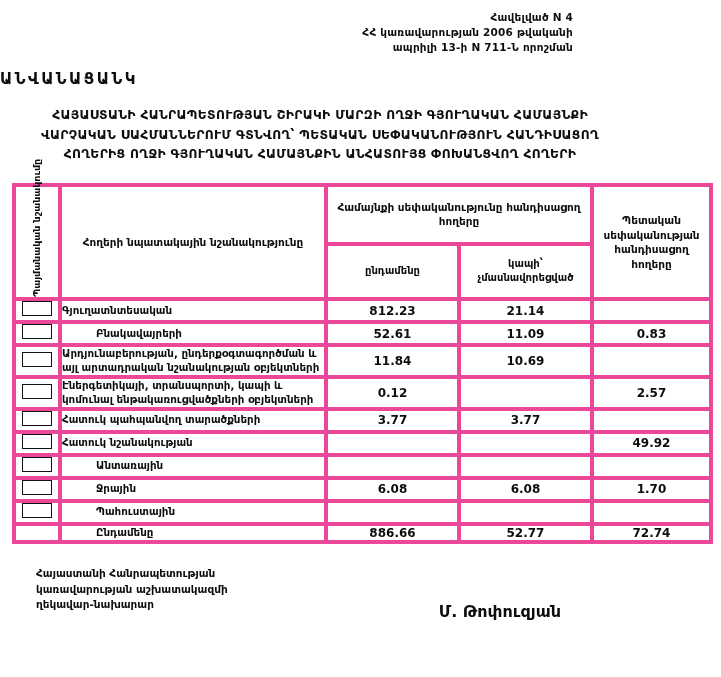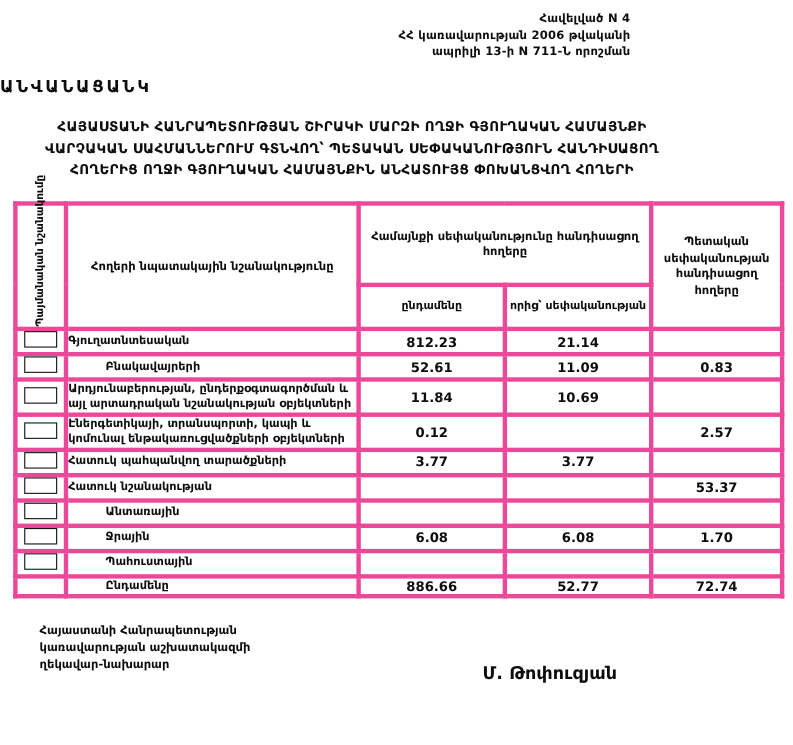--- a/index.html
+++ b/index.html
@@ -180,21 +180,21 @@
         <tr>
           <th class="rot-cell" rowspan="2">
             <span class="rot-inner">Պայմանական նշանակումը</span>
           </th>
           <th class="hcell" rowspan="2">Հողերի նպատակային նշանակությունը</th>
           <th class="hcell" colspan="2">Համայնքի սեփականությունը հանդիսացող հողերը</th>
           <th class="hcell" rowspan="2">Պետական սեփականության հանդիսացող հողերը</th>
         </tr>
         <tr>
           <th class="hcell small">ընդամենը</th>
-          <th class="hcell small">որից՝ սեփականության</th>
+          <th class="hcell small">կապի՝ չմասնավորեցված</th>
         </tr>
       </thead>
       <tbody id="tbody">
           <tr>
             <td class="checkcell"><span class="chkbox"></span></td>
             <td class="namecell">Գյուղատնտեսական</td>
             <td class="num">812.23</td>
             <td class="num">21.14</td>
             <td class="num"></td>
           </tr>
@@ -224,21 +224,21 @@
             <td class="namecell">Հատուկ պահպանվող տարածքների</td>
             <td class="num">3.77</td>
             <td class="num">3.77</td>
             <td class="num"></td>
           </tr>
           <tr>
             <td class="checkcell"><span class="chkbox"></span></td>
             <td class="namecell">Հատուկ նշանակության</td>
             <td class="num"></td>
             <td class="num"></td>
-            <td class="num">53.37</td>
+            <td class="num">49.92</td>
           </tr>
           <tr>
             <td class="checkcell"><span class="chkbox"></span></td>
             <td class="namecell indent2">Անտառային</td>
             <td class="num"></td>
             <td class="num"></td>
             <td class="num"></td>
           </tr>
           <tr>
             <td class="checkcell"><span class="chkbox"></span></td>

